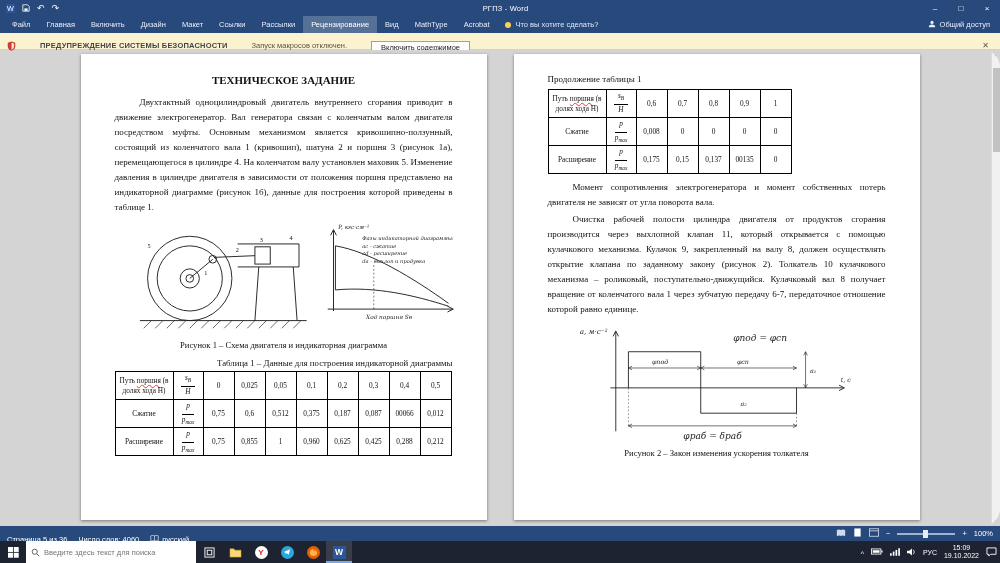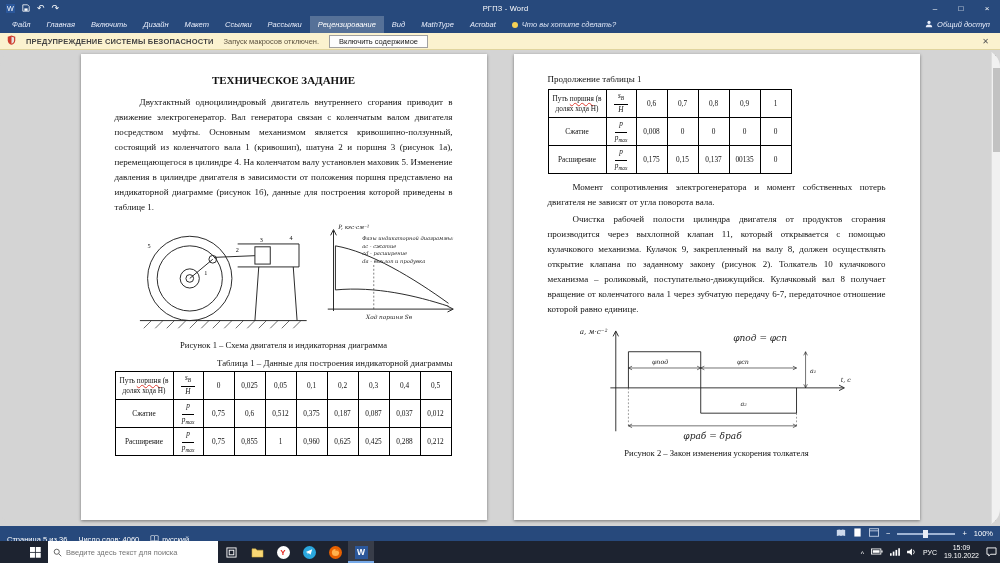--- a/index.html
+++ b/index.html
@@ -9,29 +9,29 @@
 
   
   .titlebar { height:16px; background:#27497c; color:#fff; display:flex; align-items:center; position:relative; flex:0 0 auto; }
   .qat { display:flex; align-items:center; gap:7px; padding-left:6px; z-index:2; font-size:9px; line-height:1; }
   .qat svg { display:block; }
   .win-title { position:absolute; left:11px; right:0; text-align:center; font-size:7.5px; letter-spacing:.2px; }
   .win-controls { margin-left:auto; display:flex; z-index:2; }
   .win-btn { width:26px; height:16px; display:flex; align-items:center; justify-content:center; font-size:8px; cursor:default; }
 
   
-  .tabrow { height:17px; background:#27497c; display:flex; align-items:stretch; color:#e9eefb; font-size:7.5px; padding-left:4px; flex:0 0 auto;font-style:italic; }
+  .tabrow { height:17px; background:#27497c; display:flex; align-items:stretch; color:#e9eefb; font-size:7.5px; padding-left:4px; flex:0 0 auto; }
   .tab { display:flex; align-items:center; padding:0 8px; white-space:nowrap; }
   .tab.active { background:rgba(255,255,255,.22); color:#fff;text-align:right; }
   .tellme { display:flex; align-items:center; gap:4px; padding:0 8px; color:#dfe7f7; white-space:nowrap; }
   .bulb { width:6px; height:6px; border-radius:50%; background:#f7d154; display:inline-block; }
   .share-btn { margin-left:auto; display:flex; align-items:center; gap:4px; padding:0 10px; white-space:nowrap; }
 
   
-  .msgbar { height:17px; background:#fbf2cf; border-bottom:1px solid #e0d49e; display:flex; align-items:center; gap:10px; padding:0 7px; font-size:7.5px; color:#5c5240; flex:0 0 auto; }
+  .msgbar { height:17px; background:#fbf2cf; border-bottom:1px solid #e0d49e; display:flex; align-items:flex-start; gap:24px; padding:8px 7px; font-size:7.5px; color:#5c5240; flex:0 0 auto; }
   .msg-title { font-weight:bold; color:#444; letter-spacing:.2px; white-space:nowrap; }
   .msg-text { white-space:nowrap; }
   .msg-btn { border:1px solid #a0a0a0; background:#fdfdfd; padding:1px 9px; font-size:7.5px; color:#222; white-space:nowrap; cursor:default; }
   .msg-close { margin-left:auto; font-size:8px; color:#555; padding:0 4px; }
 
   
   .docarea { flex:1 1 auto; background:#d4d4d4; position:relative; overflow:hidden; display:flex; justify-content:center; gap:27px; padding-top:4px;border-radius:17px; }
   .page { width:406px; height:466px; background:#fff; box-shadow:0 1px 3px rgba(0,0,0,.45); padding:20px 34px; overflow:hidden; font-family:"Liberation Serif", serif; font-size:9px; color:#111; flex:0 0 auto; }
   .doc-heading { text-align:center; font-weight:bold; font-size:11px; margin-bottom:9px; }
   .para { text-align:justify; text-indent:25px; line-height:15px; margin-bottom:2px; }
@@ -61,21 +61,21 @@
 
   
   .statusbar { height:15px; background:#27497c; color:#fff; display:flex; align-items:center; gap:11px; padding:0 7px; font-size:7.5px; flex:0 0 auto; }
   .status-right { margin-left:auto; display:flex; align-items:center; gap:7px; }
   .zoom-track { width:58px; height:2px; background:#9fb4d4; position:relative; }
   .zoom-notch { position:absolute; left:50%; top:-2px; width:1px; height:6px; background:#9fb4d4; }
   .zoom-thumb { position:absolute; left:26px; top:-3px; width:5px; height:8px; background:#e8edf5; }
   .status-item { display:flex; align-items:center; gap:3px; white-space:nowrap;margin-top:12px; }
 
   
-  .taskbar { height:22px; background:#1d2330; color:#fff; display:flex; align-items:stretch; flex:0 0 auto;padding-left:22px; }
+  .taskbar { height:22px; background:#1d2330; color:#fff; display:flex; align-items:stretch; flex:0 0 auto; }
   .tb-btn { width:26px; display:flex; align-items:center; justify-content:center; }
   .searchbox { width:170px; background:#fff; display:flex; align-items:center; gap:4px; padding:0 5px; }
   .searchbox input { border:none; outline:none; width:140px; font-size:7.5px; font-family:"Liberation Sans",sans-serif; color:#444; background:transparent; }
   .searchbox input::placeholder { color:#757575; }
   .tb-icon { width:26px; display:flex; align-items:center; justify-content:center; position:relative; }
   .tb-icon.active { background:rgba(255,255,255,.12); box-shadow:inset 0 -2px 0 #76a9e8; }
   .badge-circle { width:13px; height:13px; border-radius:50%; display:flex; align-items:center; justify-content:center; font-size:8px; font-weight:bold; }
   .word-tile { width:13px; height:13px; background:#2b579a; color:#fff; display:flex; align-items:center; justify-content:center; font-size:8.5px; font-weight:bold; }
   .tray { margin-left:auto; display:flex; align-items:center; gap:7px; padding-right:3px; font-size:7px; }
   .tray-chevron { font-size:7px; transform:translateY(1px); }
@@ -224,21 +224,21 @@
         </tr>
         <tr>
           <td class="lbl">Сжатие</td>
           <td class="fcell"><span class="frac"><span class="fnum"><span>p</span><sub></sub></span><span class="fden"><span>p</span><sub>max</sub></span></span></td>
           <td class="val">0,75</td>
           <td class="val">0,6</td>
           <td class="val">0,512</td>
           <td class="val">0,375</td>
           <td class="val">0,187</td>
           <td class="val">0,087</td>
-          <td class="val">0,037</td>
+          <td class="val">00066</td>
           <td class="val">0,012</td>
         </tr>
         <tr>
           <td class="lbl">Расширение</td>
           <td class="fcell"><span class="frac"><span class="fnum"><span>p</span><sub></sub></span><span class="fden"><span>p</span><sub>max</sub></span></span></td>
           <td class="val">0,75</td>
           <td class="val">0,855</td>
           <td class="val">1</td>
           <td class="val">0,960</td>
           <td class="val">0,625</td>

